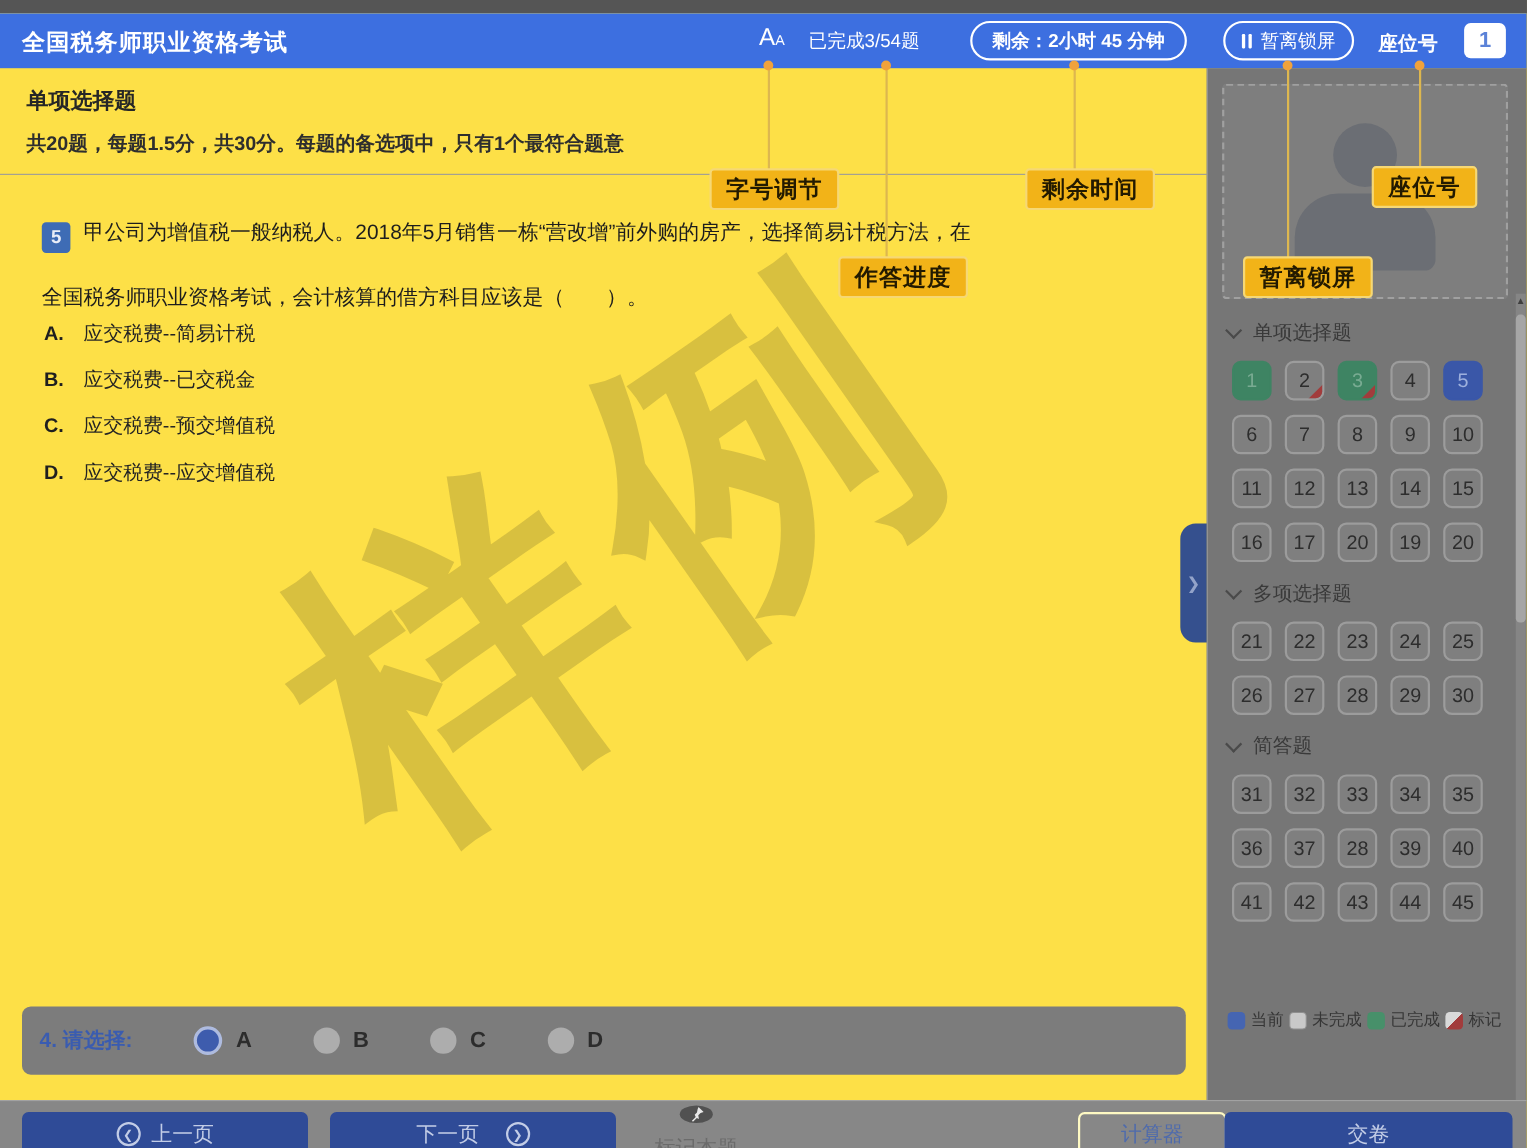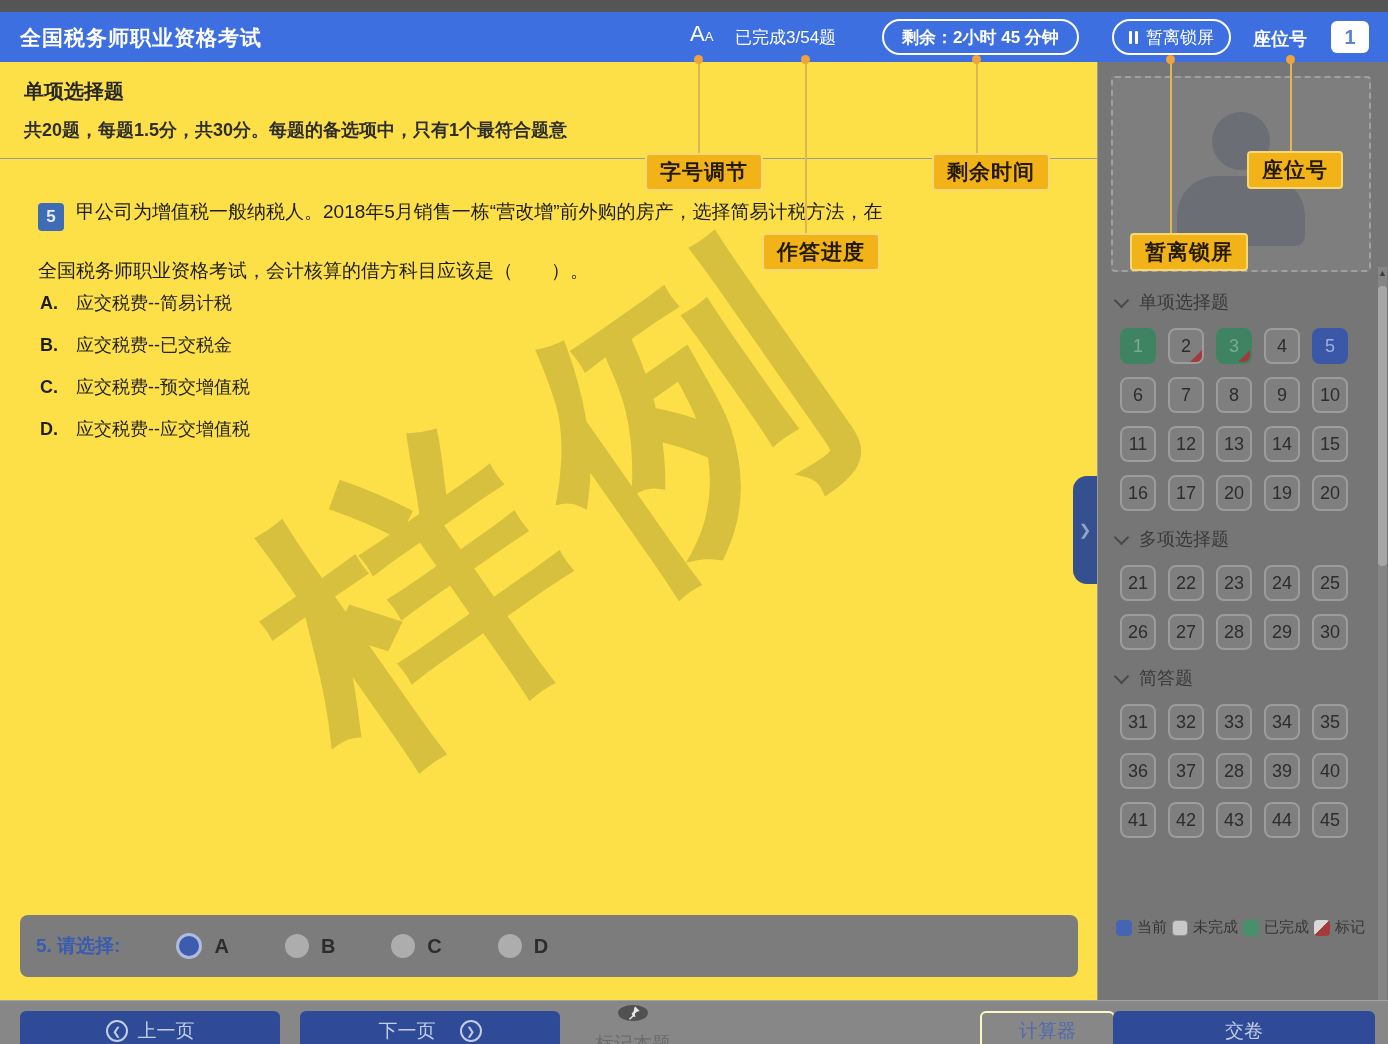--- a/index.html
+++ b/index.html
@@ -170,21 +170,21 @@
           <b>C.</b>
           <span>应交税费--预交增值税</span>
         </div>
         <div class="opt">
           <b>D.</b>
           <span>应交税费--应交增值税</span>
         </div>
       </div>
 
     <div class="ansbar">
-      <span class="ans-prompt">5. 请选择:</span>
+      <span class="ans-prompt">4. 请选择:</span>
       <span style="display:flex;align-items:center">
           <div class="choice sel">
             <div class="radio"></div>
             <span class="ltr">A</span>
           </div>
           <div class="choice">
             <div class="radio"></div>
             <span class="ltr">B</span>
           </div>
           <div class="choice">

